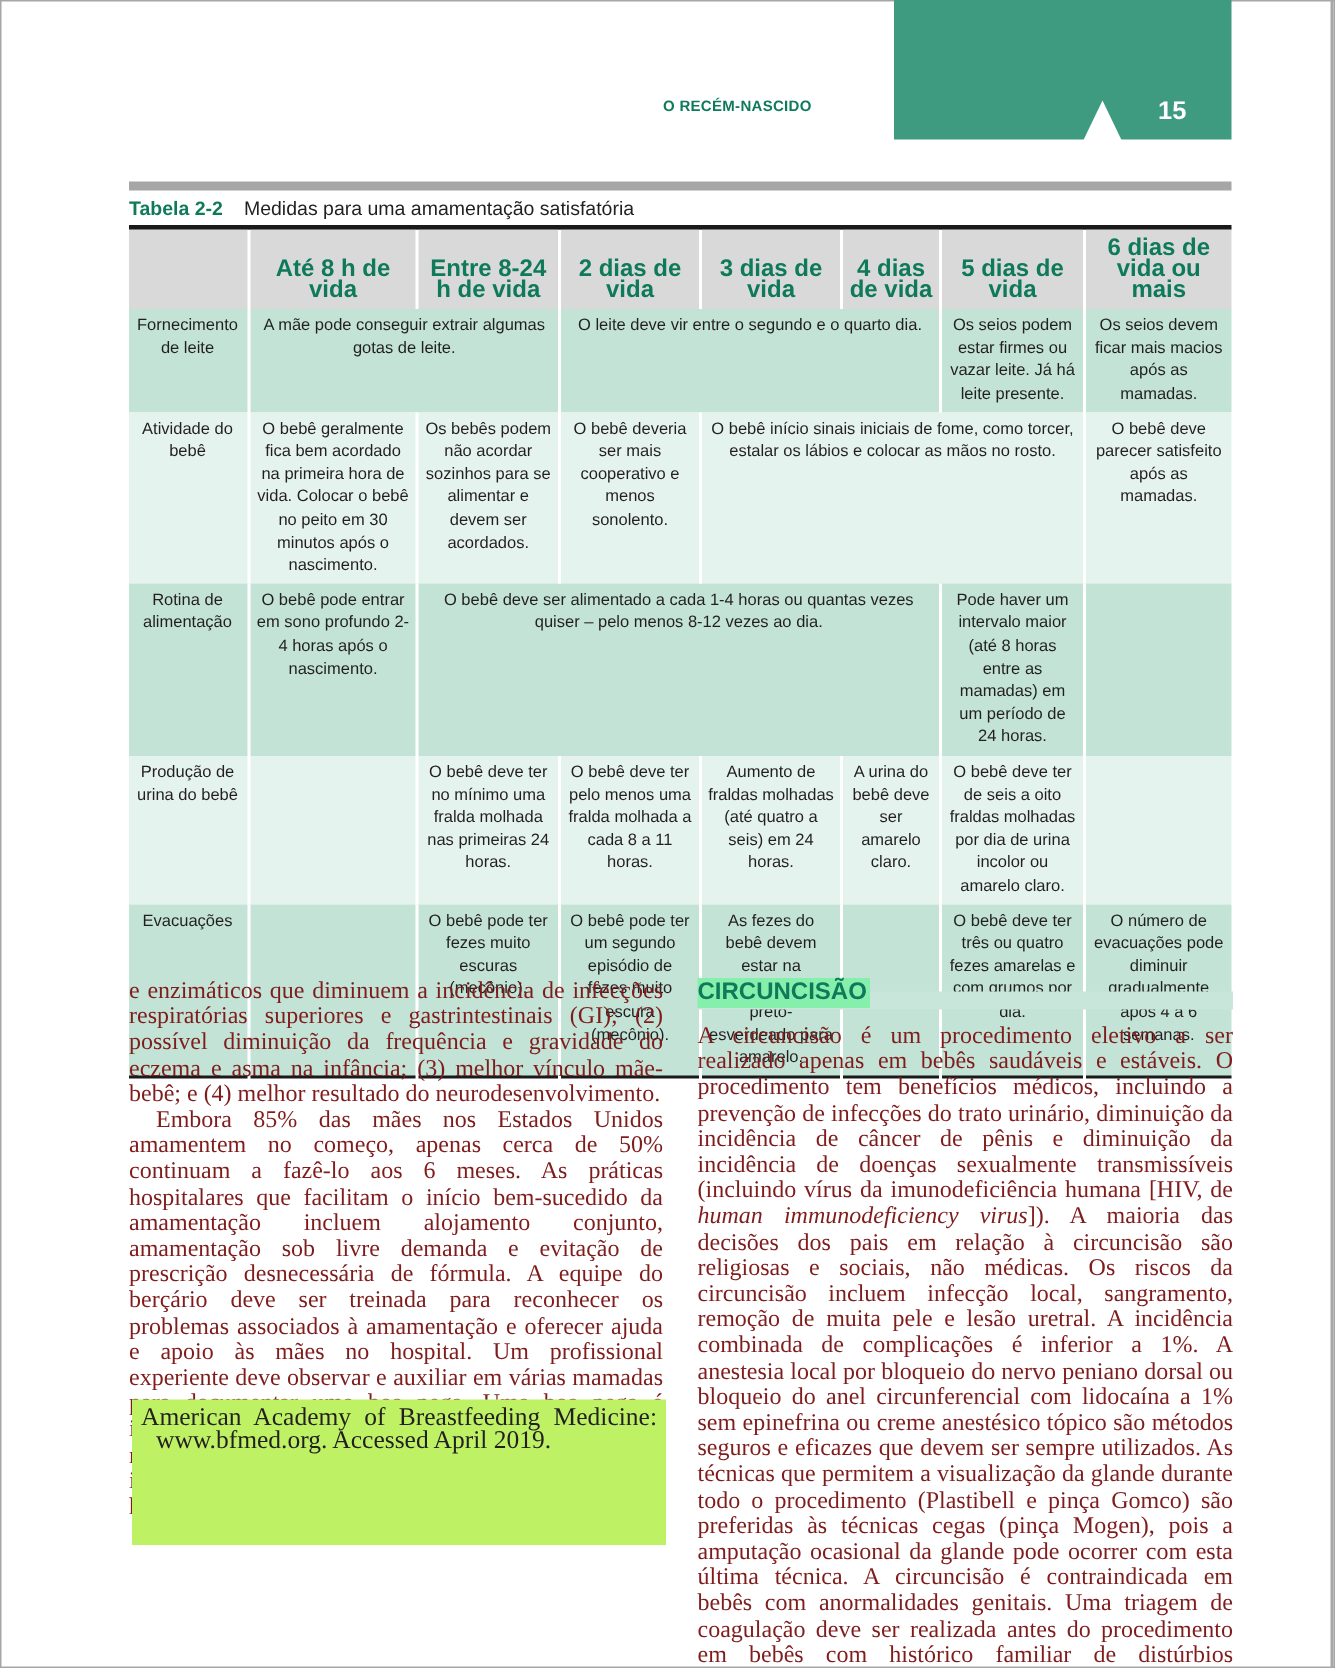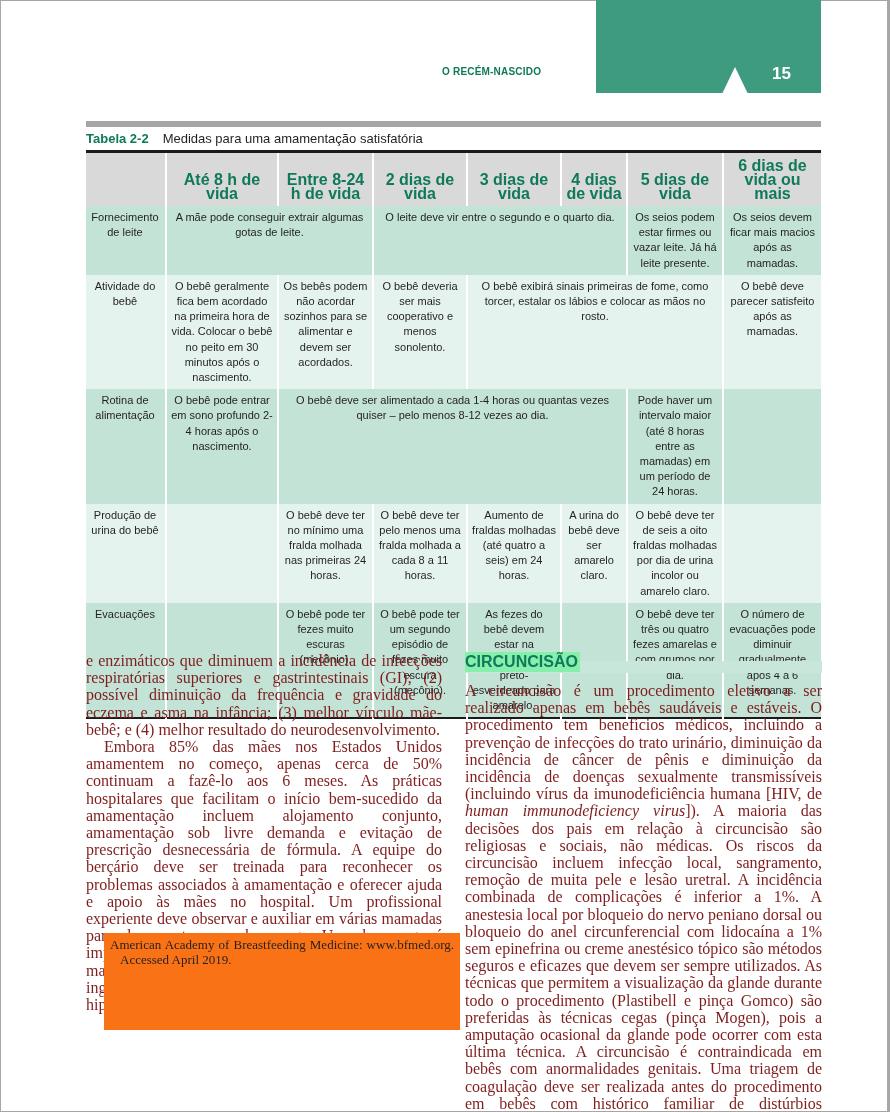--- a/index.html
+++ b/index.html
@@ -61,23 +61,23 @@
   .tbl td.rowhead { padding-left: 3px; }
   
   .col {
     position: absolute; font-family: "Liberation Serif", serif; font-size: 16px;
     line-height: 17.2px; text-align: justify; color: #7f1d1d;
   }
   .col p { margin: 0; }
   .col p.indent { text-indent: 18px; }
   .left-col { left: 86px; top: 652px; width: 356px; }
   .refs-box {
-    position: absolute; left: 104px; top: 933px; width: 356px; height: 97px;
-    background: #f97316; box-sizing: border-box; padding: 5px 6px 0 6px;
-    font-family: "Liberation Serif", serif; font-size: 13px; line-height: 14.8px;
+    position: absolute; left: 88px; top: 933px; width: 356px; height: 97px;
+    background: #bef264; box-sizing: border-box; padding: 5px 6px 0 6px;
+    font-family: "Liberation Serif", serif; font-size: 17px; line-height: 14.8px;
     text-align: justify; color: #231f20;
   }
   .refs-box .ref { padding-left: 10px; text-indent: -10px; margin: 0; }
   .section-head {
     position: absolute; left: 465px; top: 652px; width: 357px; height: 24px;
   }
   .section-head .bar {
     position: absolute; left: 0; top: 9px; width: 357px; height: 12px; background: #c8e6da;
   }
   .section-head .title {
@@ -132,21 +132,21 @@
       <td colspan="2">A mãe pode conseguir extrair algumas gotas de leite.</td>
       <td colspan="3">O leite deve vir entre o segundo e o quarto dia.</td>
       <td>Os seios podem estar firmes ou vazar leite. Já há leite presente.</td>
       <td>Os seios devem ficar mais macios após as mamadas.</td>
     </tr>
     <tr class="row-light" style="height:96px">
       <td class="rowhead">Atividade do bebê</td>
       <td>O bebê geralmente fica bem acordado na primeira hora de vida. Colocar o bebê no peito em 30 minutos após o nascimento.</td>
       <td>Os bebês podem não acordar sozinhos para se alimentar e devem ser acordados.</td>
       <td>O bebê deveria ser mais cooperativo e menos sonolento.</td>
-      <td colspan="3">O bebê exibirá sinais primeiras de fome, como torcer, estalar os lábios e colocar as mãos no rosto.</td>
+      <td colspan="3">O bebê início sinais iniciais de fome, como torcer, estalar os lábios e colocar as mãos no rosto.</td>
       <td>O bebê deve parecer satisfeito após as mamadas.</td>
     </tr>
     <tr class="row-dark" style="height:97px">
       <td class="rowhead">Rotina de alimentação</td>
       <td>O bebê pode entrar em sono profundo 2-4 horas após o nascimento.</td>
       <td colspan="4">O bebê deve ser alimentado a cada 1-4 horas ou quantas vezes quiser – pelo menos 8-12 vezes ao dia.</td>
       <td>Pode haver um intervalo maior (até 8 horas entre as mamadas) em um período de 24 horas.</td>
       <td></td>
     </tr>
     <tr class="row-light" style="height:82px">

